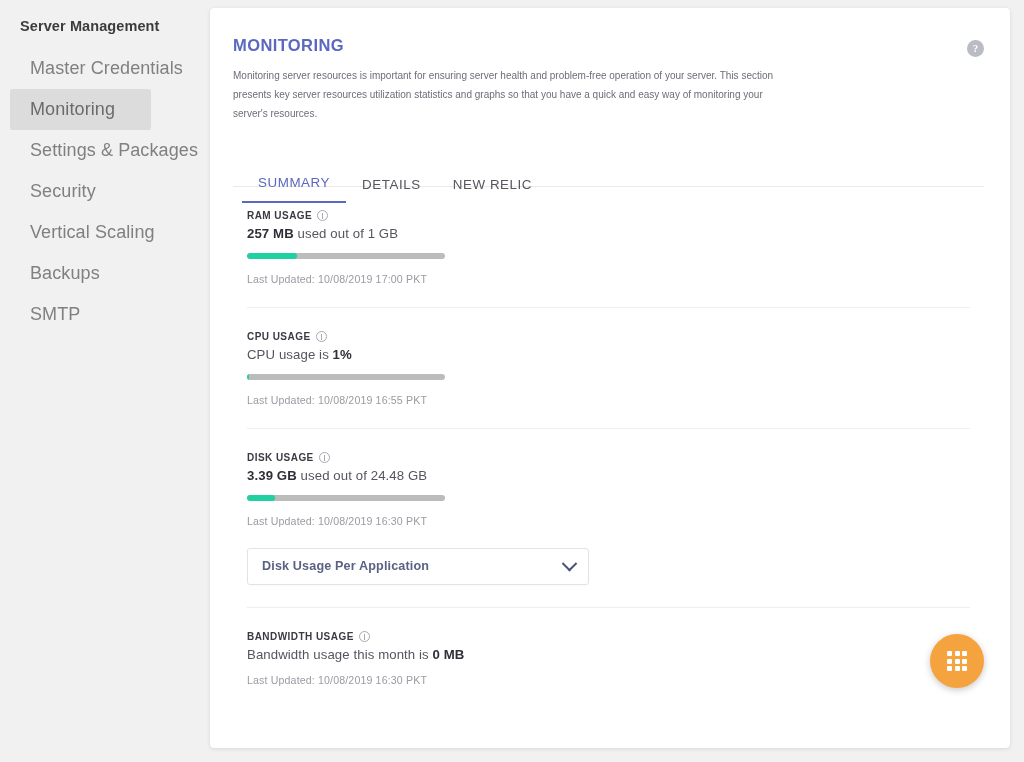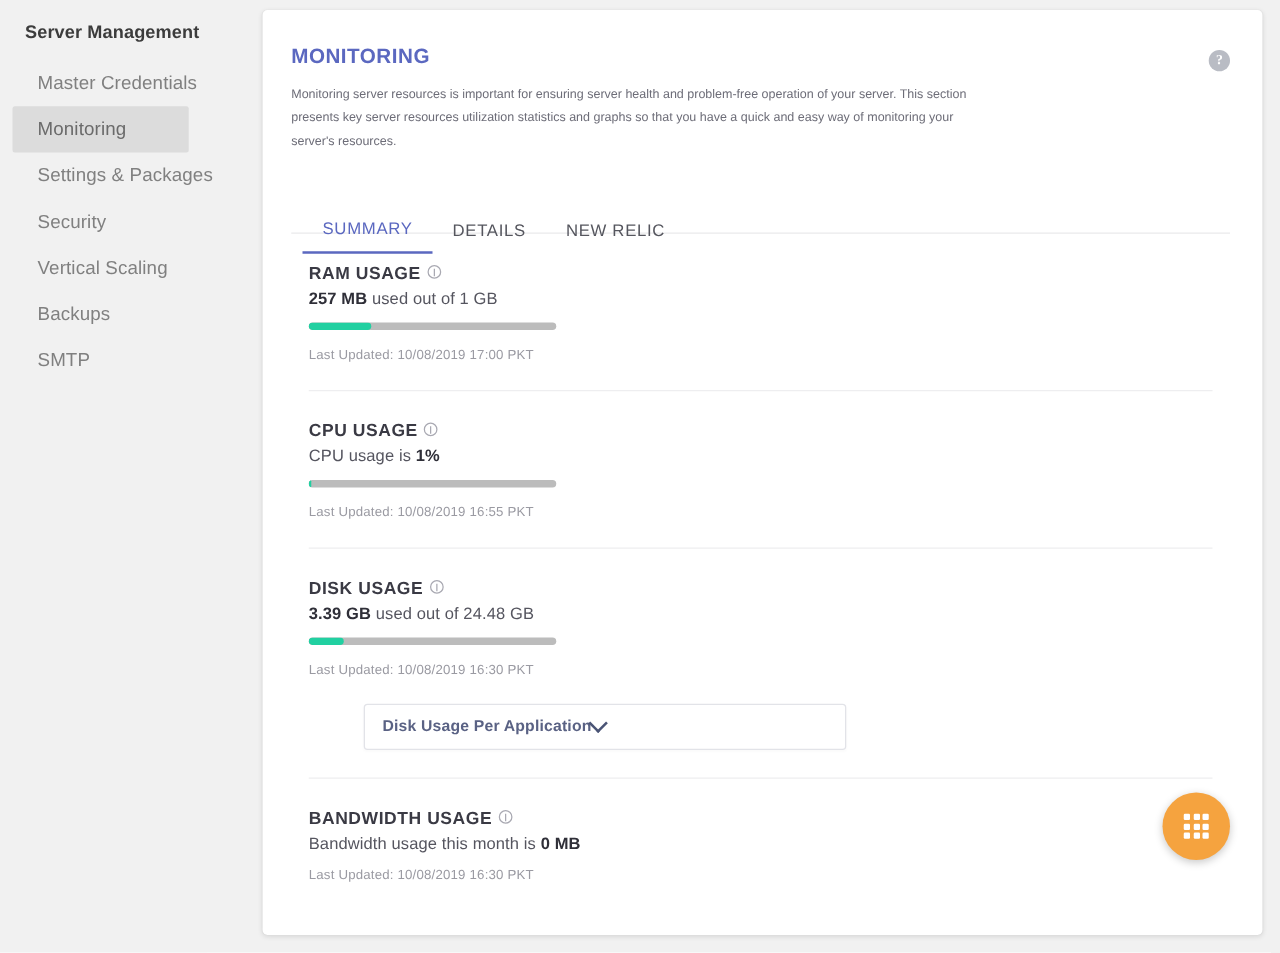--- a/index.html
+++ b/index.html
@@ -31,21 +31,21 @@
     font-size: 14.5px;
     font-weight: bold;
     color: #3c3c3c;
     padding: 0 0 0 20px;
     margin-bottom: 14px;
     letter-spacing: 0.1px;
   }
 
   .nav-item {
     display: block;
-    font-size: 15px;
+    font-size: 18px;
     color: #808080;
     padding: 10px 0 10px 20px;
     margin: 0 15px 0 10px;
     border-radius: 2px;
     cursor: pointer;
     white-space: nowrap;
     letter-spacing: 0.1px;
   }
   .nav-item.active {
     background: #dcdcdc;
@@ -136,21 +136,21 @@
   }
   .metric.last { border-bottom: none; }
 
   .metric-head {
     display: flex;
     align-items: center;
     gap: 5px;
     margin-bottom: 5px;
   }
   .metric-title {
-    font-size: 14px;
+    font-size: 10px;
     font-weight: bold;
     color: #3a3a44;
     letter-spacing: 0.45px;
   }
   .info-icon {
     width: 11px; height: 11px;
     border: 1px solid #a9a9b2;
     border-radius: 50%;
     position: relative;
     cursor: pointer;
@@ -189,32 +189,31 @@
   .metric-updated {
     font-size: 10.6px;
     color: #9a9aa2;
     margin-top: 14px;
     letter-spacing: 0.15px;
   }
 
   
   #disk-dropdown {
     margin-top: 21px;
-    width: 386px;
+    width: 342px;
     height: 37px;
     border: 1px solid #e2e3e8;
     border-radius: 3px;
     background: #ffffff;
     display: flex;
     align-items: center;
-    justify-content: flex-start;
+    justify-content: space-between;
     padding: 0 13px 0 14px;
     cursor: pointer;
     box-shadow: 0 1px 2px rgba(0,0,0,0.02);
-    margin-left: 44px;
   }
   #disk-dropdown-label {
     font-size: 12.6px;
     font-weight: bold;
     color: #5a6284;
     letter-spacing: 0.15px;
   }
   .chevron-down {
     width: 11px; height: 11px;
     border-right: 2px solid #4a5475;

